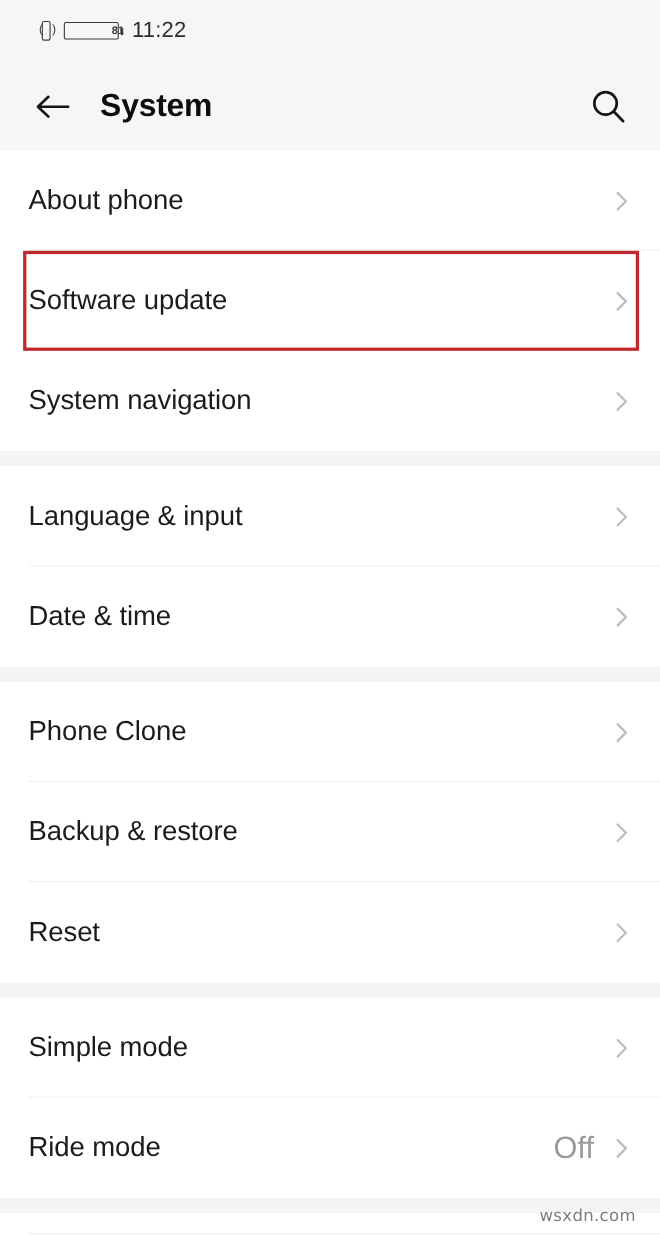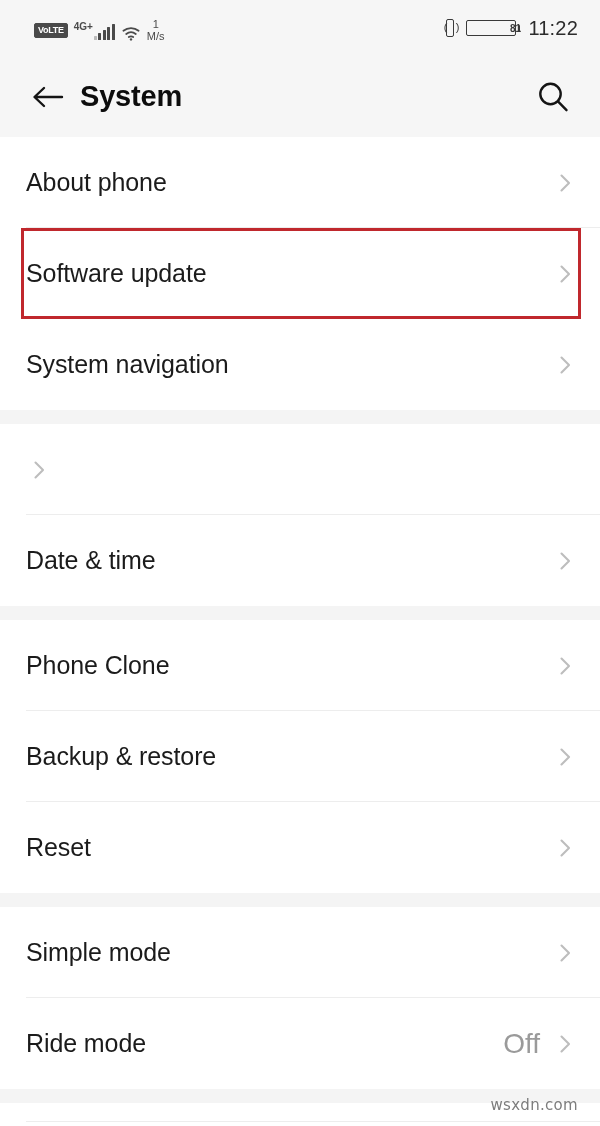--- a/index.html
+++ b/index.html
@@ -79,39 +79,40 @@
     background: #f6f6f6;
     display: flex;
     align-items: center;
     padding: 0 24px 0 26px;
   }
   .back-btn { width: 44px; height: 44px; display: flex; align-items: center; justify-content: center; cursor: pointer; }
   .page-title {
     font-size: 29px;
     color: #0d0d0d;
     font-weight: bold;
-    margin-left: 10px;
+    margin-left: 21px;
     letter-spacing: -0.2px;
   }
   .spacer { flex: 1; }
   .search-btn { width: 46px; height: 46px; display: flex; align-items: center; justify-content: center; cursor: pointer; }
 
   
   .list { background: #ffffff; }
   .group { background: #ffffff; }
   .group-gap { height: 14px; background: #f4f4f4; }
 
   .row {
     position: relative;
     height: 91px;
     display: flex;
     align-items: center;
     padding: 0 22px 0 26px;
     background: #ffffff;
     cursor: pointer;
+    justify-content: center;
   }
   .row .label {
     font-size: 25px;
     color: #1b1b1b;
     letter-spacing: -0.1px;
     flex: 1;
   }
   .row .value {
     font-size: 28px;
     color: #9a9a9a;
@@ -157,45 +158,20 @@
     font-family: "DejaVu Sans", sans-serif;
     letter-spacing: 0.3px;
   }
 </style>
 </head>
 <body>
 
 <div class="phone">
 
   <div class="status-bar">
-    <div class="status-left">
-      <span class="volte">VoLTE</span>
-      <span class="net-group">
-        <span class="net-label">4G+</span>
-        <span class="bars">
-            <i></i>
-            <i></i>
-            <i></i>
-            <i></i>
-            <i></i>
-          </span>
-      </span>
-      <span class="wifi">
-        <svg viewBox="0 0 24 20" width="20" height="16">
-          <path d="M2.5 7.2 A15 15 0 0 1 21.5 7.2" fill="none" stroke="#4a4a4a" stroke-width="2.2" stroke-linecap="round"></path>
-          <path d="M6 11.2 A10 10 0 0 1 18 11.2" fill="none" stroke="#4a4a4a" stroke-width="2.2" stroke-linecap="round"></path>
-          <path d="M9.2 15 A5.5 5.5 0 0 1 14.8 15" fill="none" stroke="#4a4a4a" stroke-width="2.2" stroke-linecap="round"></path>
-          <circle cx="12" cy="18" r="1.5" fill="#4a4a4a"></circle>
-        </svg>
-      </span>
-      <span class="speed">
-        <span class="num">1</span>
-        <span class="unit">M/s</span>
-      </span>
-    </div>
 
     <div class="status-right">
       <span class="vibrate">
         <span class="wv l"> (</span>
         <span class="body"></span>
         <span class="wv r">)</span>
       </span>
       <span class="battery">
         <span class="shell">
             <span>81</span>
@@ -247,20 +223,21 @@
           <div class="chev">
             <svg width="22" height="22" viewBox="0 0 22 22">
               <path d="M7.5 3.5 L15 11 L7.5 18.5" fill="none" stroke="#bdbdbd" stroke-width="2.1" stroke-linecap="round" stroke-linejoin="round"></path>
             </svg>
           </div>
         </div>
       </div>
       <div class="group-gap"></div>
       <div class="group">
         <div class="row">
+          <div class="label">Language &amp; input</div>
           <div class="chev">
             <svg width="22" height="22" viewBox="0 0 22 22">
               <path d="M7.5 3.5 L15 11 L7.5 18.5" fill="none" stroke="#bdbdbd" stroke-width="2.1" stroke-linecap="round" stroke-linejoin="round"></path>
             </svg>
           </div>
           <div class="divider"></div>
         </div>
         <div class="row last">
           <div class="label">Date &amp; time</div>
           <div class="chev">

